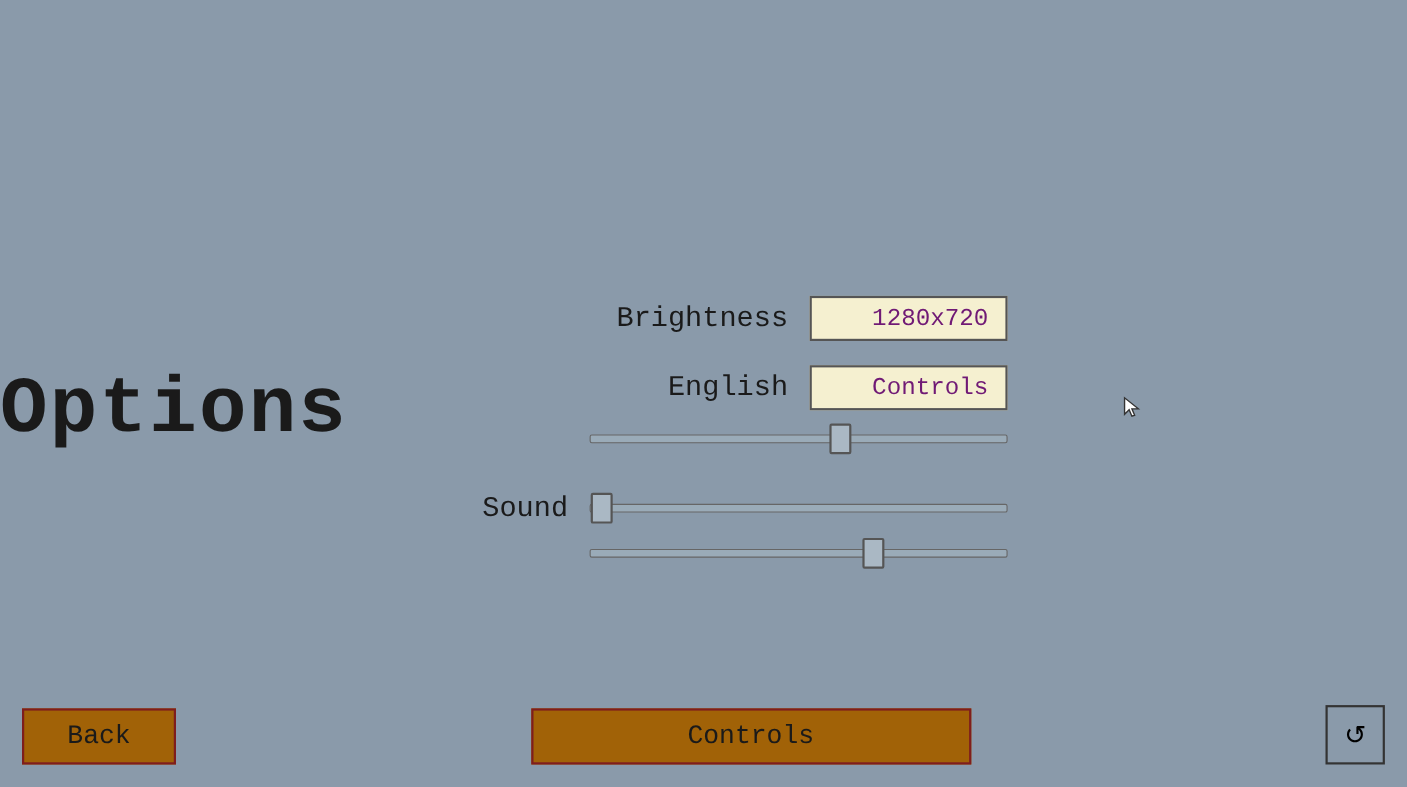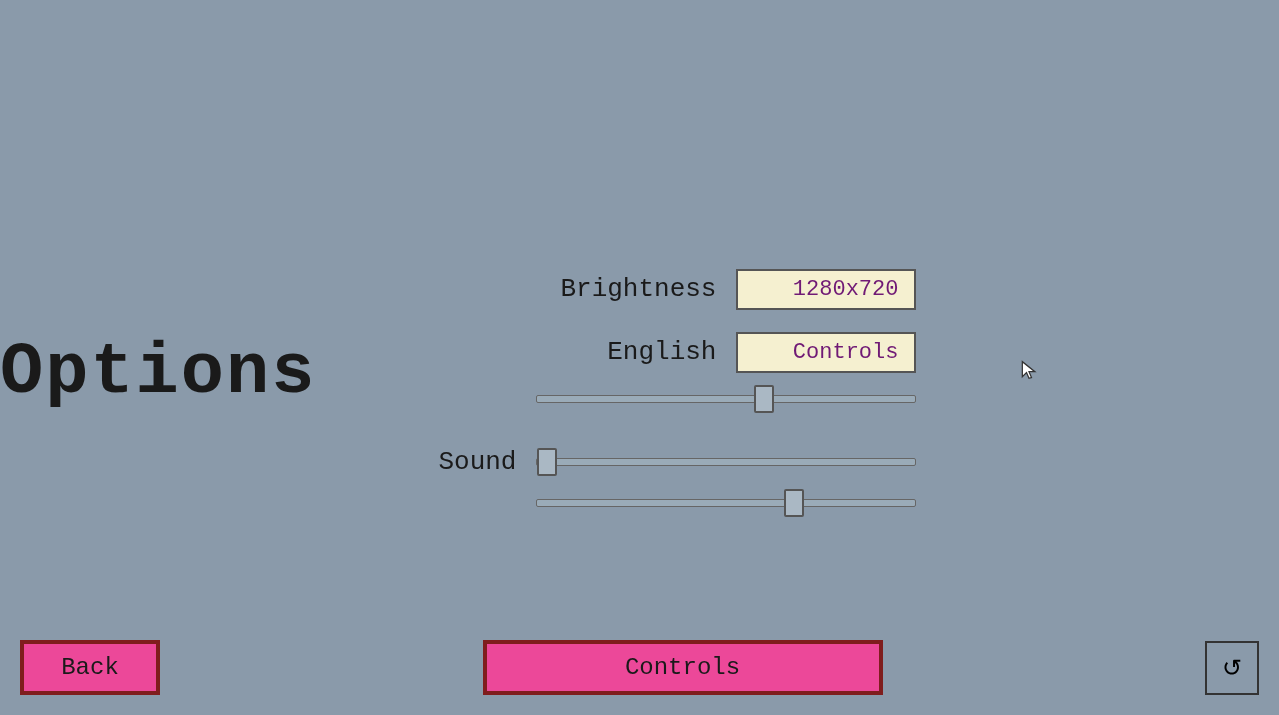--- a/index.html
+++ b/index.html
@@ -129,22 +129,22 @@
       bottom: 0;
       left: 0;
       right: 0;
       display: flex;
       justify-content: space-between;
       align-items: flex-end;
       padding: 0 20px 20px 20px;
     }
 
     .bottom-btn {
-      background-color: #ec4899;
-      border: 4px solid #7f1d1d;
+      background-color: #a16207;
+      border: 2px solid #7f1d1d;
       font-size: 24px;
       font-family: 'Courier New', Courier, monospace;
       color: #1a1a1a;
       cursor: pointer;
       padding: 10px 30px;
     }
 
     .back-btn {
       min-width: 140px;
       text-align: center;

